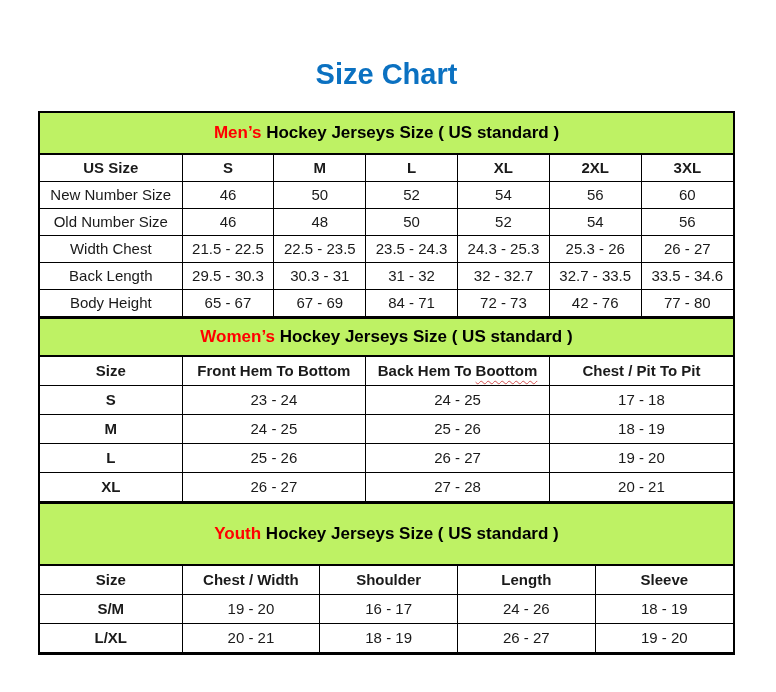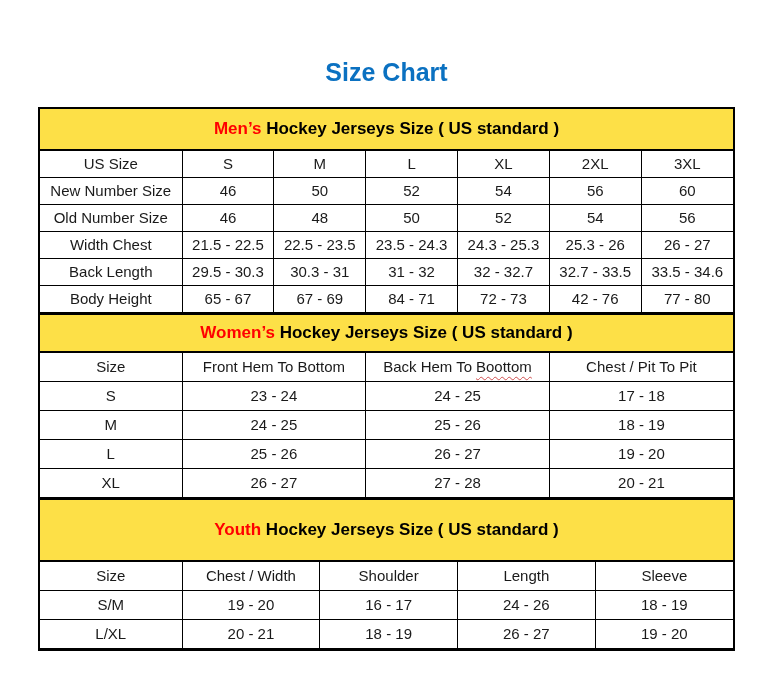--- a/index.html
+++ b/index.html
@@ -7,28 +7,28 @@
     width: 776px; height: 692px;
     background: #ffffff;
     font-family: "Liberation Sans", sans-serif;
     color: #1a1a1a;
     overflow: hidden;
   }
   .page-wrap { width: 697px; margin: 0 41px 0 38px; }
   .page-title {
     margin: 58px 0 20px 0;
     text-align: center;
-    font-size: 25px;
+    font-size: 29px;
     font-weight: bold;
     color: #0b71c1;
     letter-spacing: 0px;
   }
   .chart-box { border: 2px solid #000; background: #fff; }
   .banner {
-    background: #fde047;
+    background: #bef264;
     text-align: center;
     font-weight: bold;
     font-size: 17px;
     color: #000;
     border-bottom: 1px solid #000;
   }
   .banner-mens   { padding: 10px 0; }
   .banner-womens { padding: 8px 7px; border-top: 2px solid #000; }
   .banner-youth  { padding: 20px 0; border-top: 2px solid #000; }
   .banner .accent { color: #ff0000; }
@@ -39,21 +39,21 @@
   }
   th, td {
     border: 1px solid #000;
     text-align: center;
     vertical-align: middle;
     font-size: 15px;
     line-height: 18px;
   }
   table.mens th, table.mens td { padding: 4px 2px; }
   table.womens th, table.womens td, table.youth th, table.youth td { padding: 5px 2px; }
-  th { font-weight: normal; }
+  th { font-weight: bold; }
   td { font-weight: normal; margin-left: 13px; }
   th.rowlabel-plain { font-weight: normal; }
   
   tr > *:first-child { border-left: none; }
   tr > *:last-child  { border-right: none; }
   .misspell {
     text-decoration: underline wavy #d14f4f;
     text-decoration-thickness: 1px;
     text-underline-offset: 4px;
     margin-left: 0.26em;

